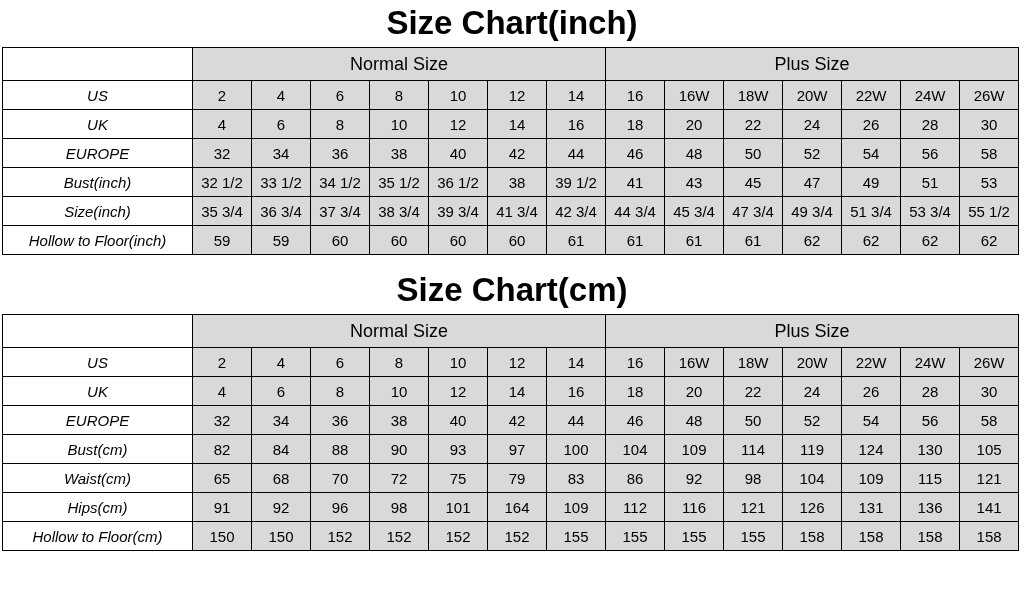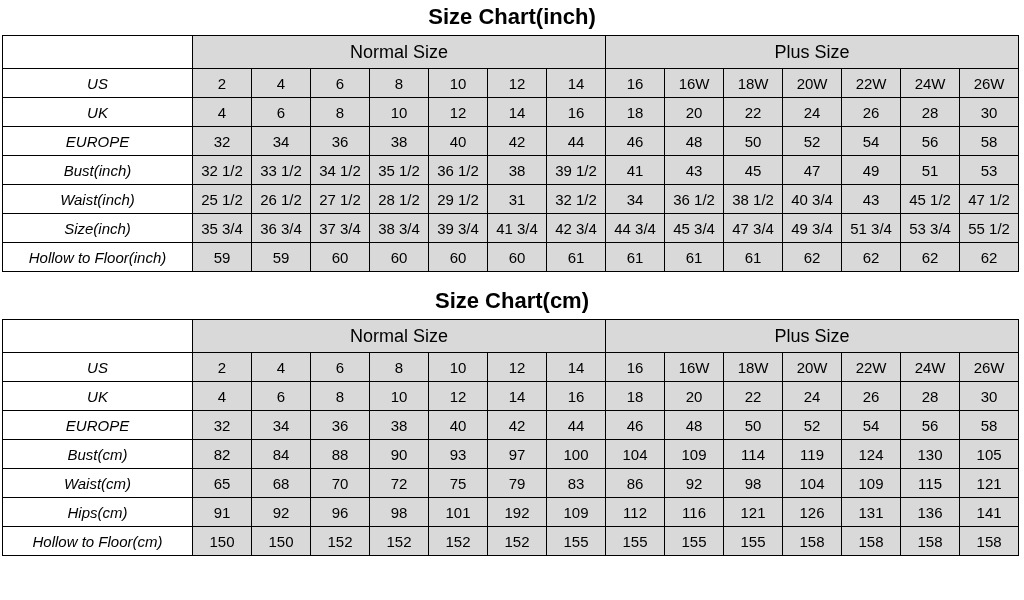--- a/index.html
+++ b/index.html
@@ -12,21 +12,21 @@
     height: 600px;
     font-family: "Liberation Sans", sans-serif;
     color: #000000;
     overflow: hidden;
   }
   .chart-block {
     width: 1024px;
   }
   .chart-title {
     text-align: center;
-    font-size: 22px;
+    font-size: 33px;
     font-weight: bold;
     letter-spacing: 0px;
     margin: 0;
     padding: 4px 0 5px 0;
     font-family: "Liberation Sans", sans-serif;
   }
   table.size-table {
     border-collapse: collapse;
     table-layout: fixed;
     width: 884px;
@@ -156,37 +156,20 @@
             <td>39 1/2</td>
             <td>41</td>
             <td>43</td>
             <td>45</td>
             <td>47</td>
             <td>49</td>
             <td>51</td>
             <td>53</td>
           </tr>
           <tr>
-            <td class="rowhead">Waist(inch)</td>
-            <td>25 1/2</td>
-            <td>26 1/2</td>
-            <td>27 1/2</td>
-            <td>28 1/2</td>
-            <td>29 1/2</td>
-            <td>31</td>
-            <td>32 1/2</td>
-            <td>34</td>
-            <td>36 1/2</td>
-            <td>38 1/2</td>
-            <td>40 3/4</td>
-            <td>43</td>
-            <td>45 1/2</td>
-            <td>47 1/2</td>
-          </tr>
-          <tr>
             <td class="rowhead">Size(inch)</td>
             <td>35 3/4</td>
             <td>36 3/4</td>
             <td>37 3/4</td>
             <td>38 3/4</td>
             <td>39 3/4</td>
             <td>41 3/4</td>
             <td>42 3/4</td>
             <td>44 3/4</td>
             <td>45 3/4</td>
@@ -328,21 +311,21 @@
             <td>115</td>
             <td>121</td>
           </tr>
           <tr>
             <td class="rowhead">Hips(cm)</td>
             <td>91</td>
             <td>92</td>
             <td>96</td>
             <td>98</td>
             <td>101</td>
-            <td>192</td>
+            <td>164</td>
             <td>109</td>
             <td>112</td>
             <td>116</td>
             <td>121</td>
             <td>126</td>
             <td>131</td>
             <td>136</td>
             <td>141</td>
           </tr>
           <tr>

